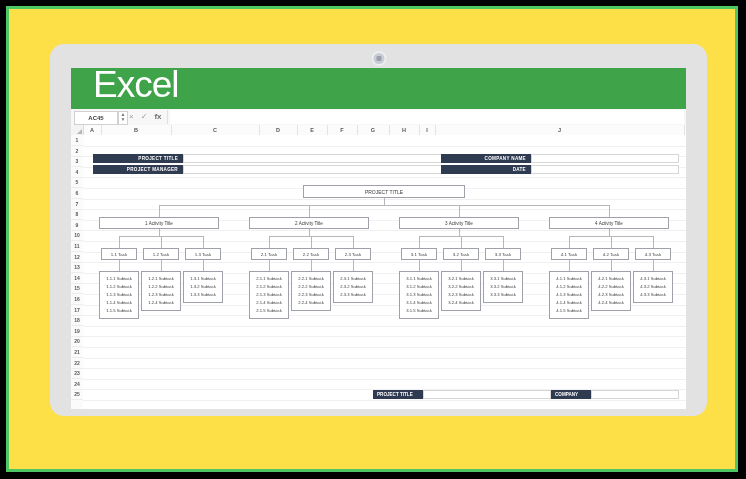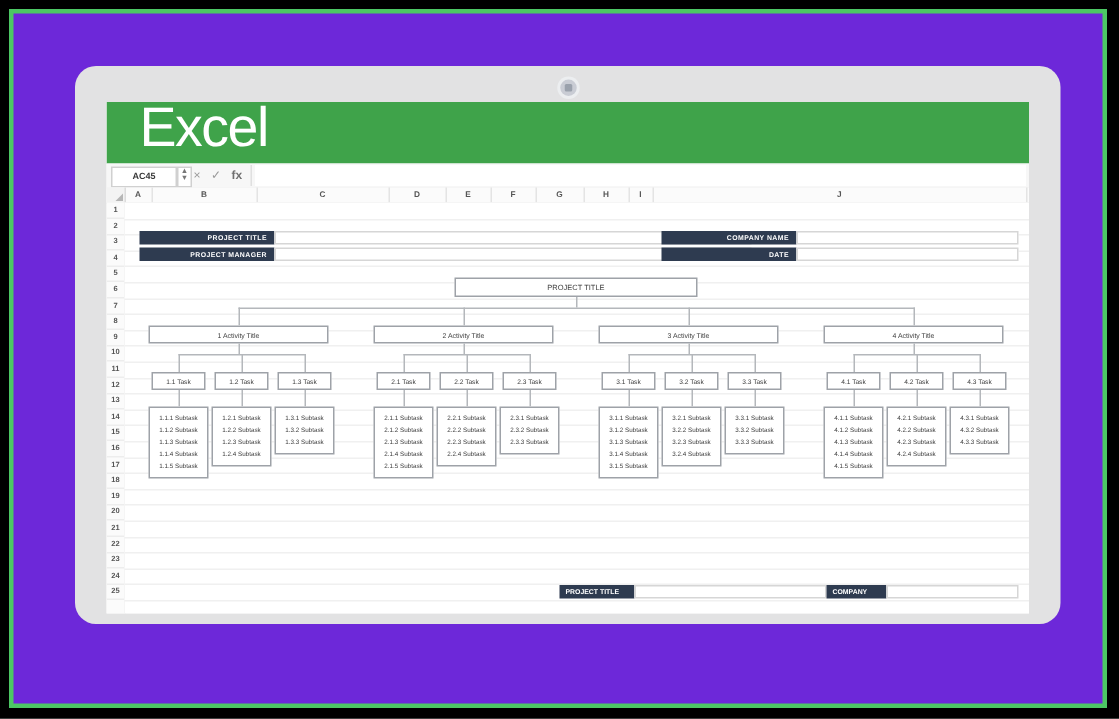--- a/index.html
+++ b/index.html
@@ -1,20 +1,20 @@
 <!DOCTYPE html>
 <html><head>
 <meta charset="utf-8">
 <style>
   html,body{margin:0;padding:0;background:#000;}
   body{width:746px;height:479px;overflow:hidden;font-family:"Liberation Sans",sans-serif;}
 
   
   .frame{position:absolute;left:6px;top:6px;width:732px;height:466px;
-         background:#6d28d9;border:3px solid #4cc764;box-sizing:border-box;}
+         background:#fde047;border:3px solid #4cc764;box-sizing:border-box;}
 
   
   .tablet{position:absolute;left:41px;top:35px;width:657px;height:372px;
           background:#e2e2e3;border-radius:14px;box-sizing:border-box;}
   .camera{position:absolute;left:50%;top:9px;transform:translateX(-50%);
           width:11px;height:11px;border-radius:50%;background:#c9ccd4;
           box-shadow:0 0 0 2px #eceef0;}
   .camera .lens{position:absolute;left:3px;top:3px;width:5px;height:5px;
           border-radius:1px;background:#9aa1ac;}
 

